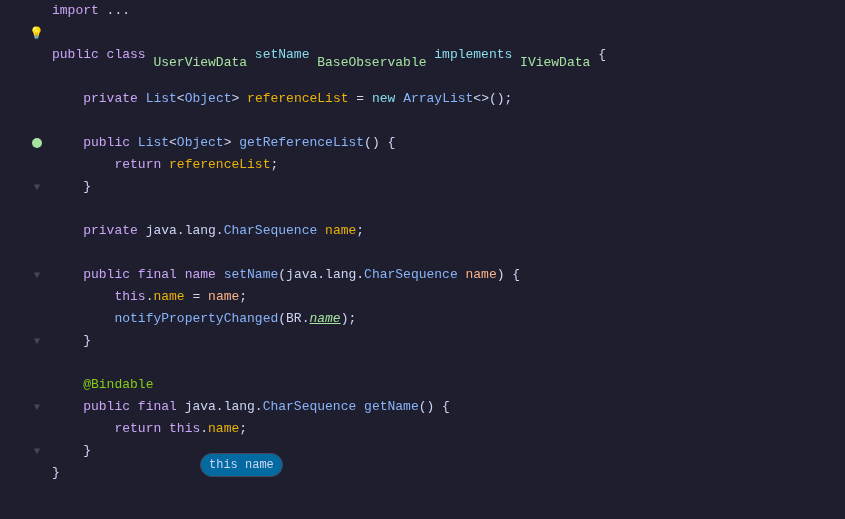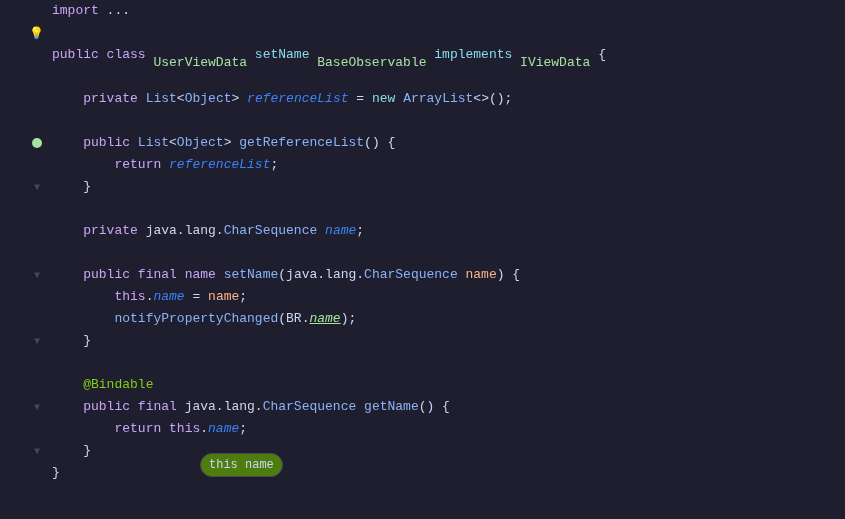--- a/index.html
+++ b/index.html
@@ -22,21 +22,21 @@
     }
 
     
     .kw { color: #cba6f7; } 
     .kw2 { color: #89dceb; } 
     .type { color: #89b4fa; } 
     .classname { color: #a6e3a1; margin-top: 15px; } 
     .method { color: #89b4fa; } 
     .param { color: #fab387; }
     .annotation { color: #84cc16; }
-    .field { color: #3b82f6; font-style: italic; }
+    .field { color: #eab308; }
     .plain { color: #cdd6f4; }
     .br-ref { color: #a6e3a1; font-style: italic; text-decoration: underline; text-decoration-color: #a6e3a1; }
 
     .full-editor {
       display: flex;
       height: 100%;
     }
 
     .margin-area {
       width: 50px;
@@ -73,21 +73,21 @@
       display: flex;
       align-items: center;
       white-space: pre;
     }
 
     
     .tooltip-box {
       position: absolute;
       bottom: 42px;
       left: 200px;
-      background: #4d7c0f;
+      background: #0369a1;
       border: 1px solid #45475a;
       border-radius: 12px;
       padding: 4px 8px;
       font-size: 12px;
       color: #cdd6f4;
       white-space: nowrap;
       z-index: 10;
       pointer-events: none;
     }
   </style>

